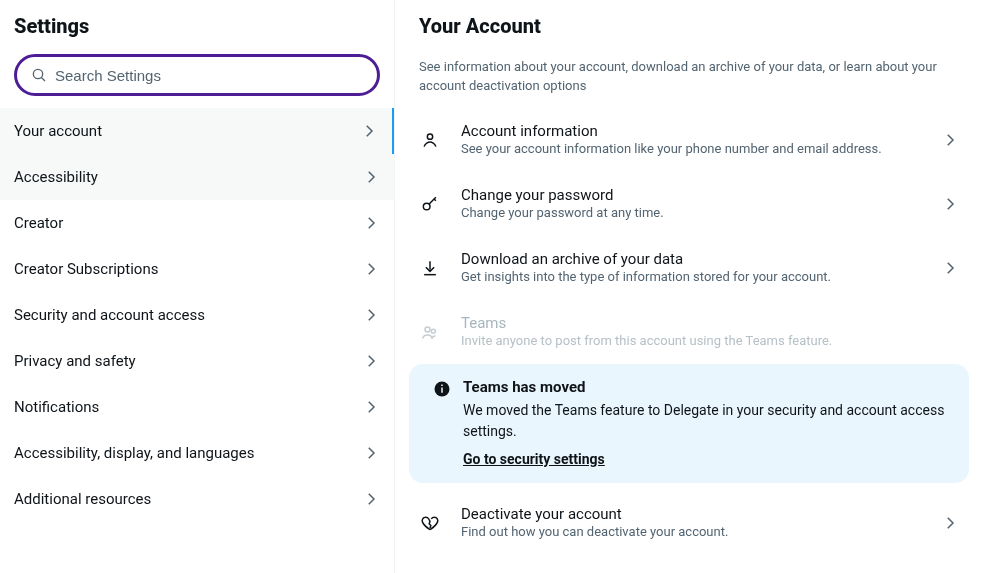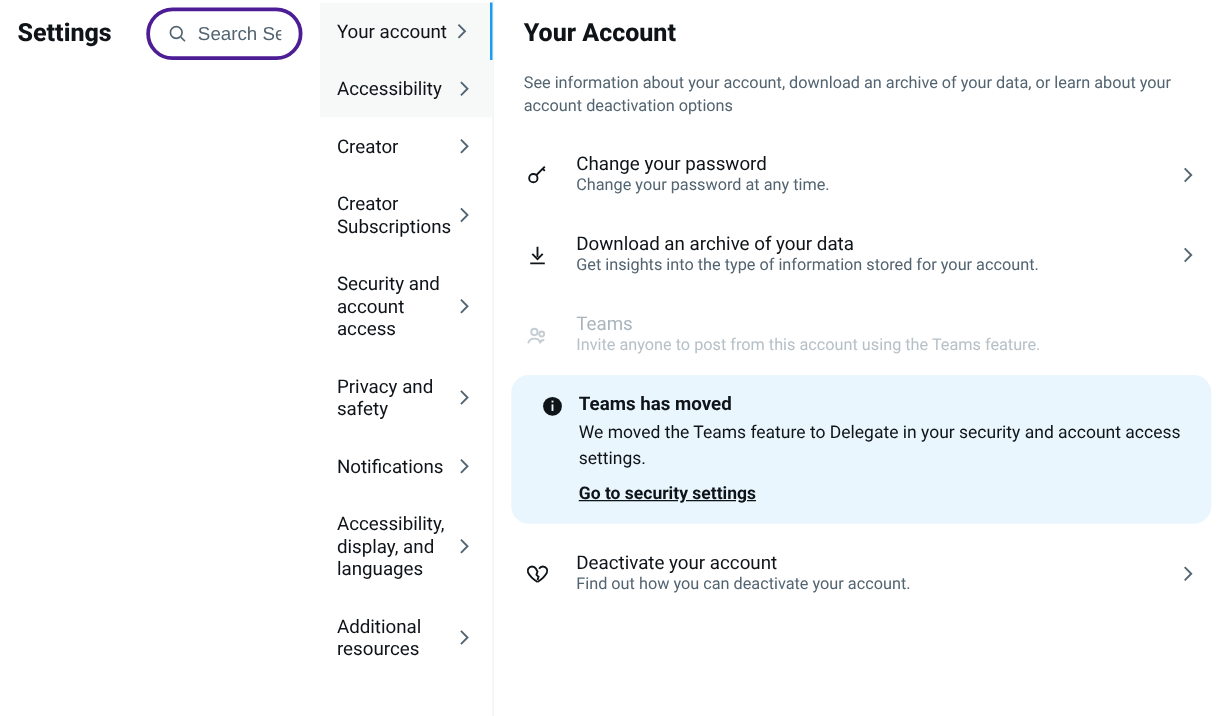--- a/index.html
+++ b/index.html
@@ -9,21 +9,21 @@
     color: #0f1419;
     width: 983px;
     height: 573px;
     overflow: hidden;
     display: flex;
   }
   .sidebar {
     width: 395px;
     border-right: 1px solid #eff3f4;
     display: flex;
-    flex-direction: row;
+    flex-direction: column;
   }
   .sidebar-header {
     padding: 14px 14px 10px 14px;
   }
   .sidebar-title {
     font-size: 20px;
     font-weight: 800;
     color: #0f1419;
   }
   .search-wrap {
@@ -226,20 +226,37 @@
 </aside>
 
 <main class="main">
   <div class="main-header">
     <h2 class="main-title">Your Account</h2>
   </div>
   <p class="main-desc">See information about your account, download an archive of your data, or learn about your account deactivation options</p>
 
   <div class="list">
 
+    <div class="row">
+      <span class="row-icon">
+        <svg width="20" height="20" viewBox="0 0 24 24" fill="none" stroke="currentColor" stroke-width="1.8">
+            <circle cx="12" cy="8" r="3.2"></circle>
+            <path d="M5 20c1-4 5-5.5 7-5.5s6 1.5 7 5.5"></path>
+          </svg>
+      </span>
+      <div class="row-body">
+        <div class="row-title">Account information</div>
+        <div class="row-sub">See your account information like your phone number and email address.</div>
+      </div>
+      <span class="row-chevron">
+          <svg width="18" height="18" viewBox="0 0 24 24" fill="none" stroke="currentColor" stroke-width="2">
+            <polyline points="9 5 16 12 9 19"></polyline>
+          </svg>
+        </span>
+    </div>
 
     <div class="row">
       <span class="row-icon">
         <svg width="20" height="20" viewBox="0 0 24 24" fill="none" stroke="currentColor" stroke-width="1.8">
             <circle cx="8" cy="15" r="4"></circle>
             <path d="M11 12l8-8"></path>
             <path d="M17 6l2 2"></path>
           </svg>
       </span>
       <div class="row-body">

